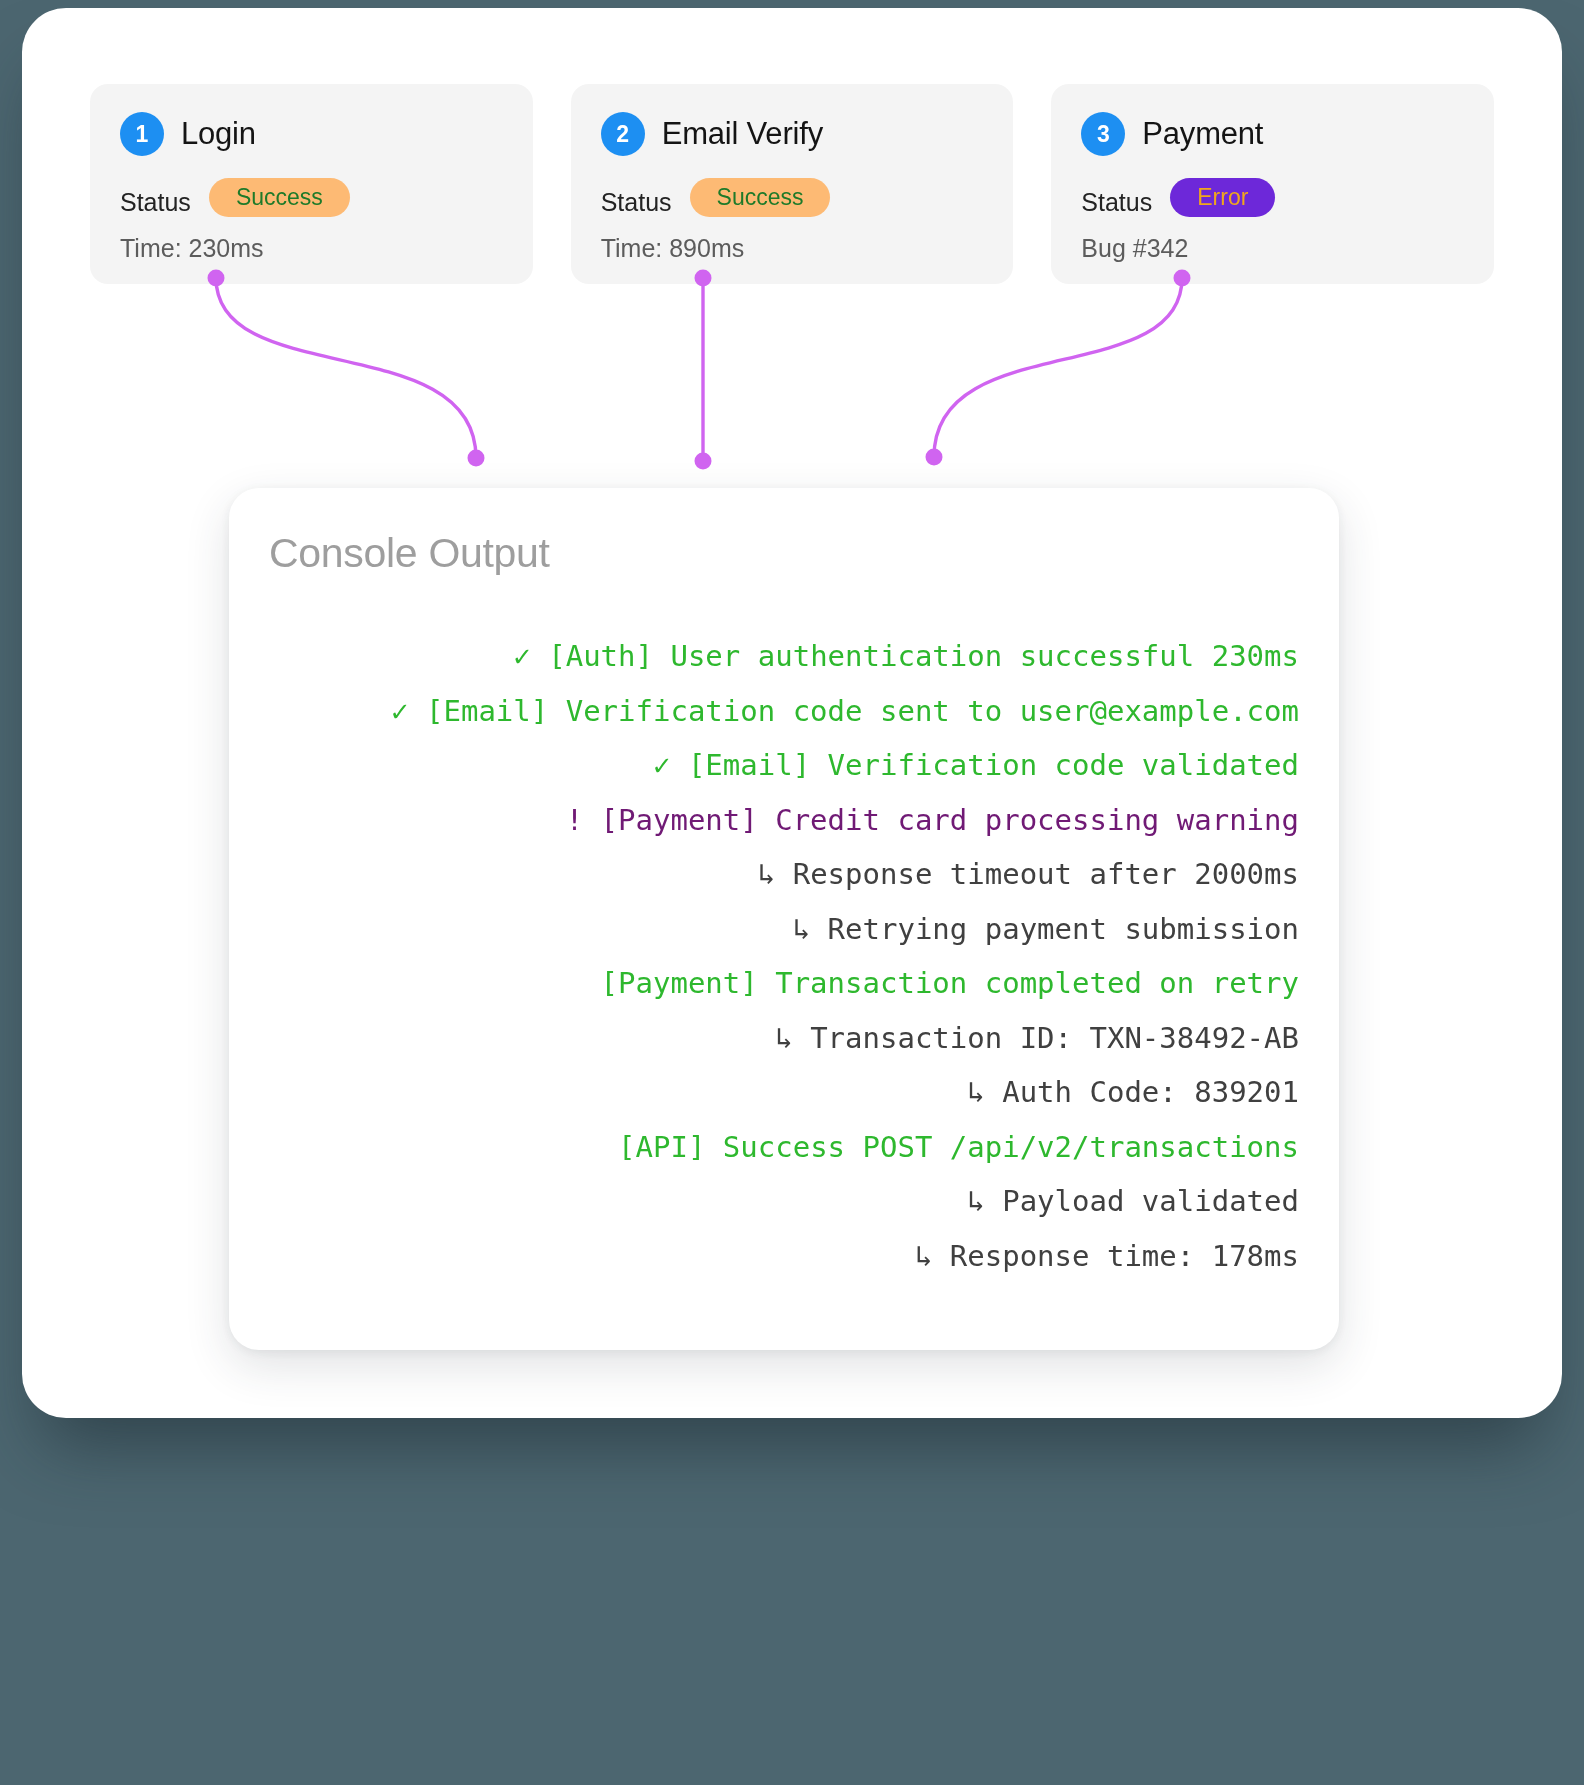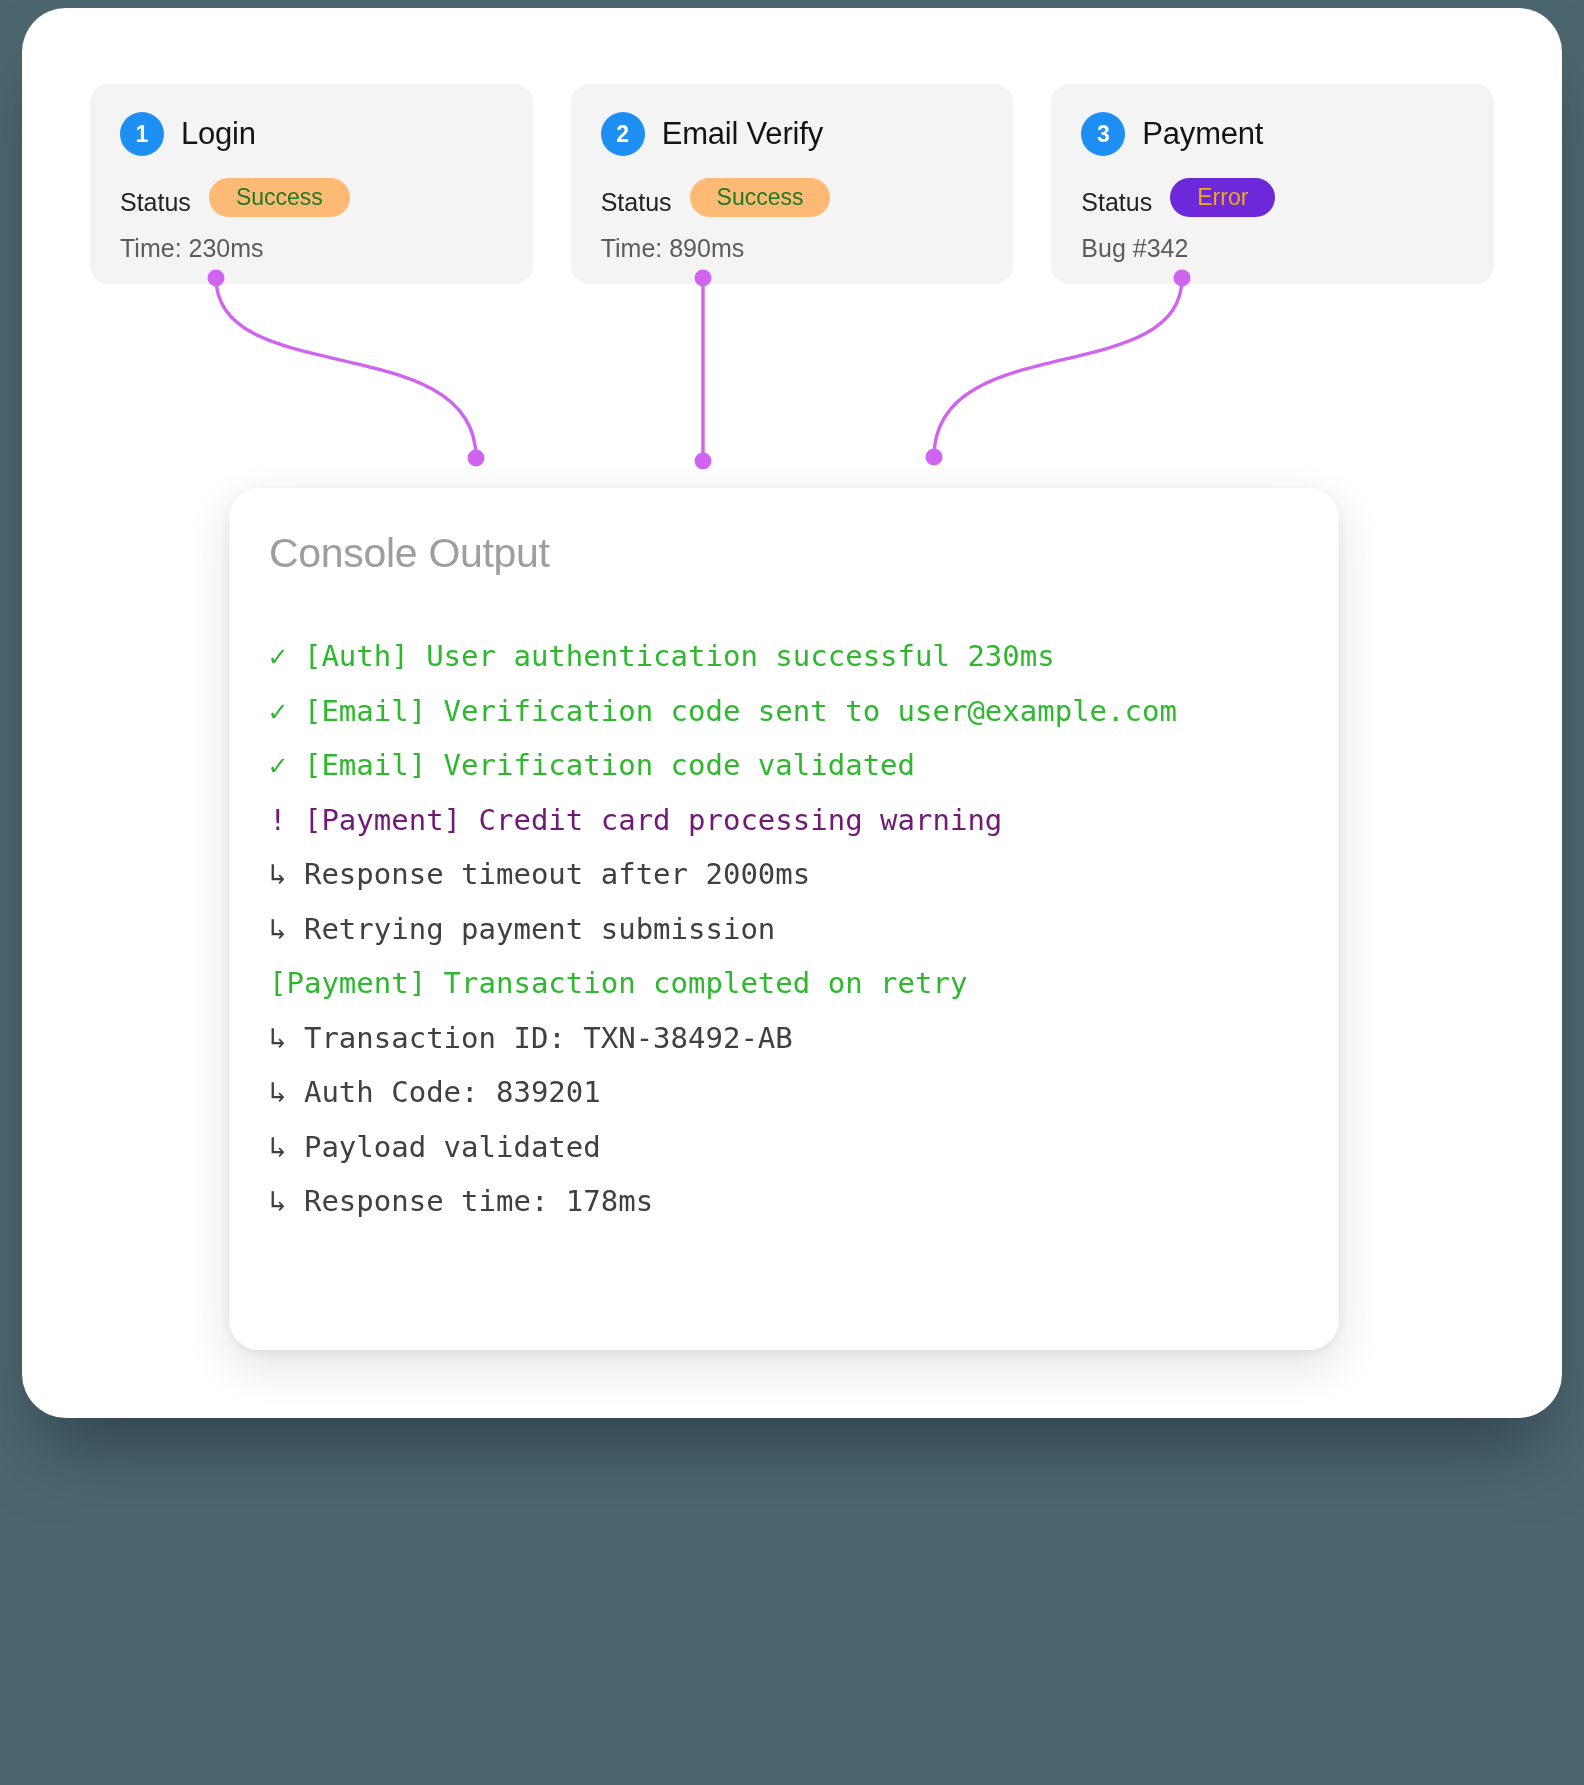--- a/index.html
+++ b/index.html
@@ -130,20 +130,21 @@
     letter-spacing: -0.3px;
     margin: 0 0 52px 0;
   }
   .log-list {
     font-family: "DejaVu Sans Mono", "Liberation Mono", monospace;
     font-size: 29px;
     line-height: 1.88;
   }
   .log-line {
     white-space: pre;
+    text-align: right;
   }
   .log-line .lead {
     display: inline-block;
   }
   .log-line.ok    { color: #2eb82e; }
   .log-line.warn  { color: #701a75; }
   .log-line.muted { color: #404040; }
 </style>
 </head>
 <body>
@@ -195,20 +196,21 @@
     <div class="log-list" id="log-list">
         <div class="log-line ok"><span class="lead">✓ </span><span>[Auth] User authentication successful 230ms</span></div>
         <div class="log-line ok"><span class="lead">✓ </span><span>[Email] Verification code sent to user@example.com</span></div>
         <div class="log-line ok"><span class="lead">✓ </span><span>[Email] Verification code validated</span></div>
         <div class="log-line warn"><span class="lead">! </span><span>[Payment] Credit card processing warning</span></div>
         <div class="log-line muted"><span class="lead">↳ </span><span>Response timeout after 2000ms</span></div>
         <div class="log-line muted"><span class="lead">↳ </span><span>Retrying payment submission</span></div>
         <div class="log-line ok"><span class="lead"></span><span>[Payment] Transaction completed on retry</span></div>
         <div class="log-line muted"><span class="lead">↳ </span><span>Transaction ID: TXN-38492-AB</span></div>
         <div class="log-line muted"><span class="lead">↳ </span><span>Auth Code: 839201</span></div>
+        <div class="log-line ok"><span class="lead"></span><span>[API] Success POST /api/v2/transactions</span></div>
         <div class="log-line muted"><span class="lead">↳ </span><span>Payload validated</span></div>
         <div class="log-line muted"><span class="lead">↳ </span><span>Response time: 178ms</span></div>
       </div>
   </div>
 
 </div>
 
 <svg id="connectors" viewBox="0 0 1584 1785" preserveAspectRatio="none" aria-hidden="true">
     <path d="M 216 278 C 216 389.6, 476 328.4, 476 458" fill="none" stroke="#d064f0" stroke-width="3.4" stroke-linecap="round"></path>
     <circle cx="216" cy="278" r="8.5" fill="#d064f0"></circle>

